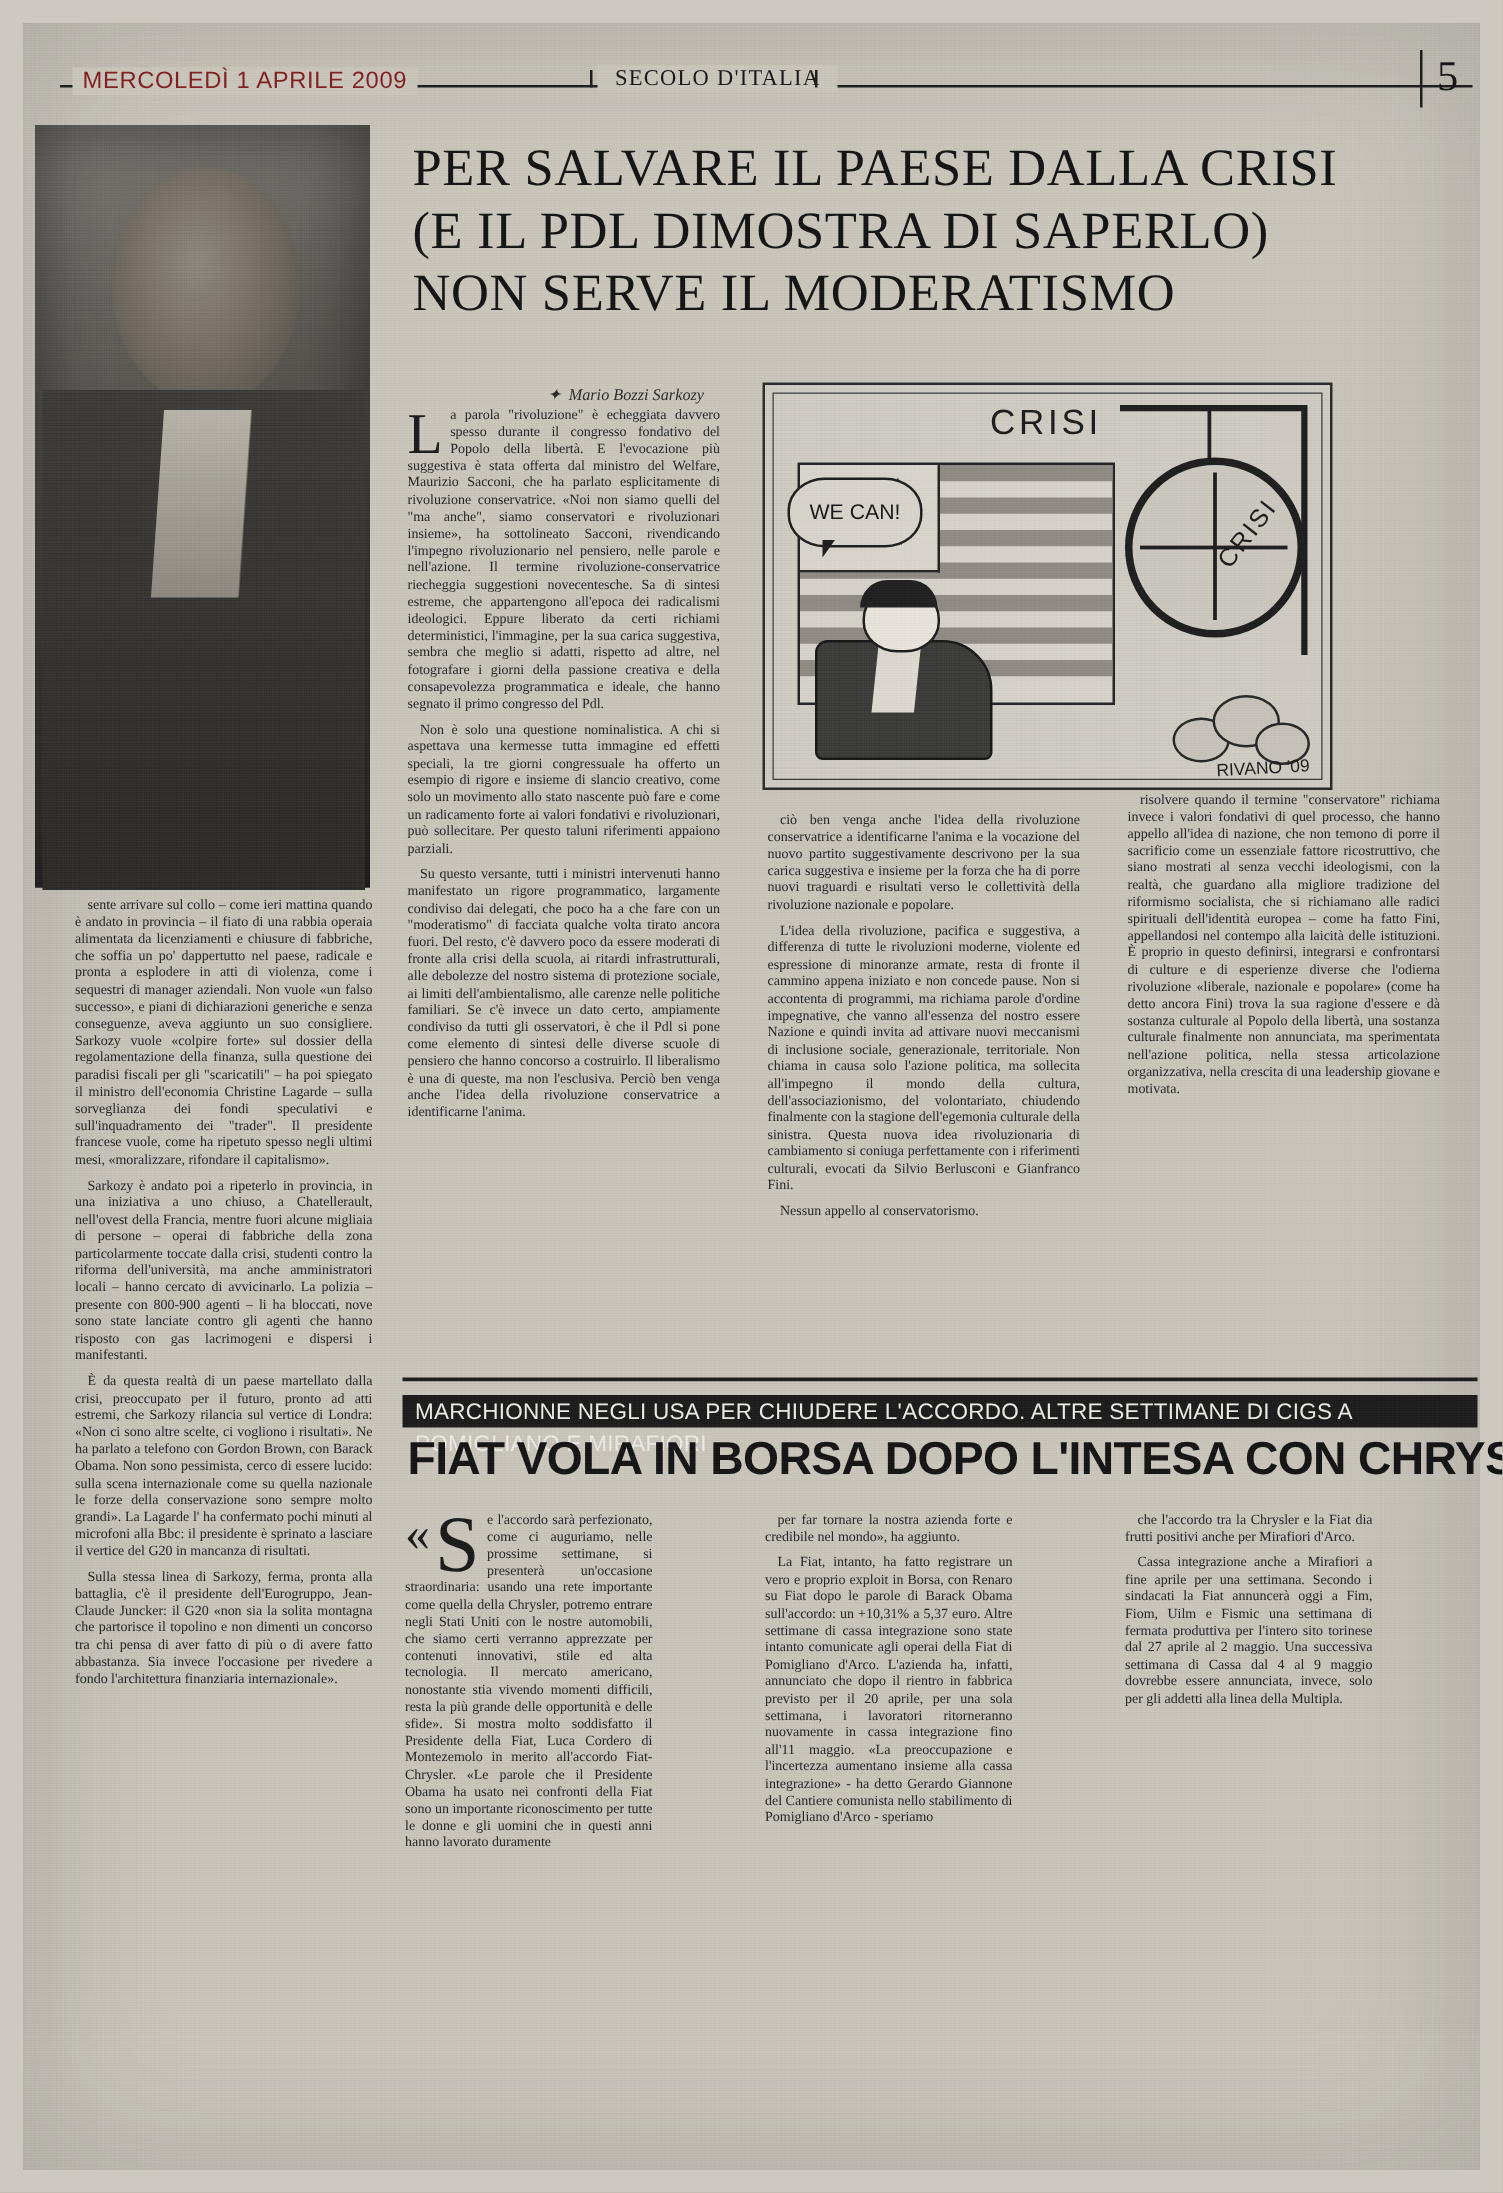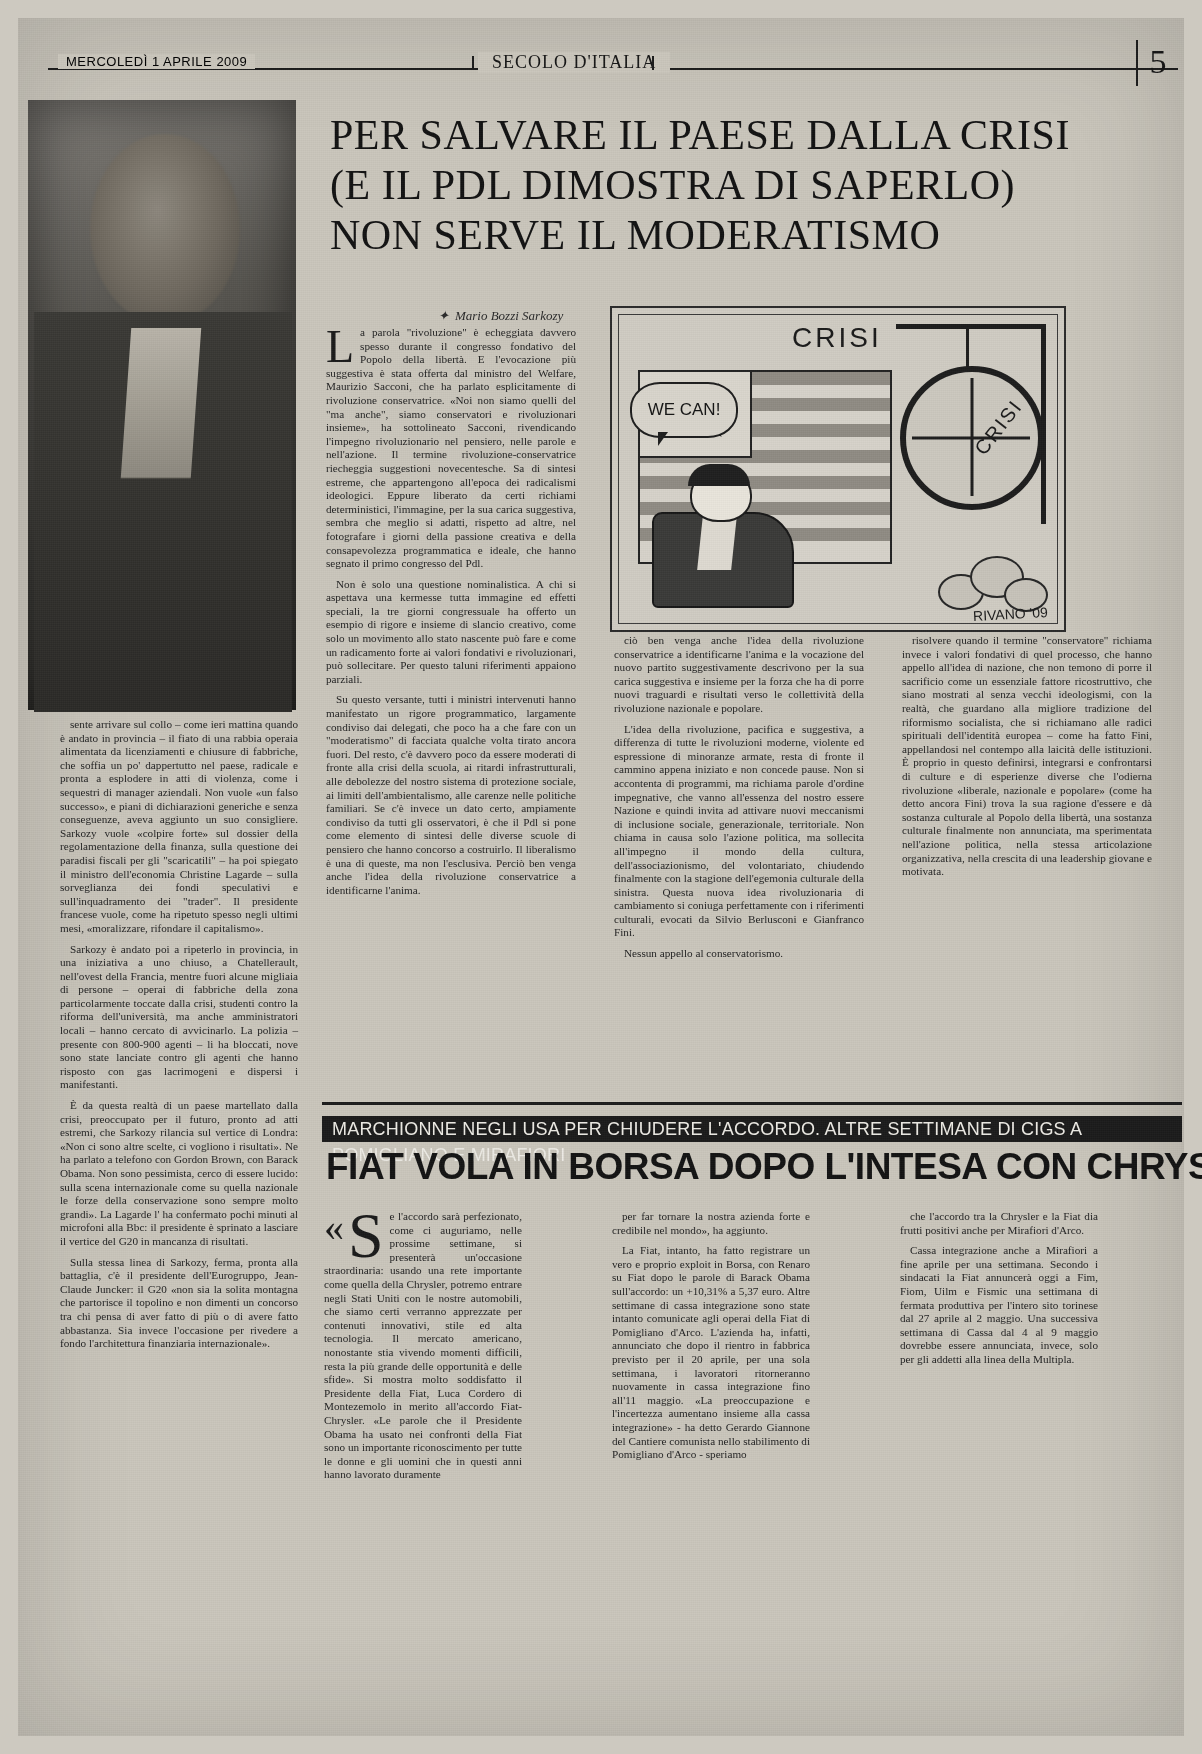--- a/index.html
+++ b/index.html
@@ -10,21 +10,21 @@
   
   .grain{position:absolute;inset:0;pointer-events:none;opacity:.35;
     background-image:
       repeating-linear-gradient(0deg, rgba(255,255,255,.05) 0 1px, rgba(0,0,0,.04) 1px 2px),
       repeating-linear-gradient(90deg, rgba(255,255,255,.04) 0 1px, rgba(0,0,0,.03) 1px 2px);
   }
   
   .masthead{position:absolute;left:30px;top:36px;width:1130px;height:30px;}
   .mh-rule{position:absolute;left:0;top:14px;width:1130px;height:2px;background:#1b1b1b;}
   .mh-date{position:absolute;left:10px;top:0;background:#c9c5bb;padding:0 8px;
-     font-family:"Liberation Sans",sans-serif;font-size:13px;letter-spacing:.5px;color:#000000;}
+     font-family:"Liberation Sans",sans-serif;font-size:19px;letter-spacing:.5px;color:#7f1d1d;}
   .mh-title{position:absolute;left:430px;top:-2px;background:#c9c5bb;padding:0 14px;
      font-family:"Liberation Serif",serif;font-size:18px;letter-spacing:1px;color:#151515;}
   .mh-tick-l{position:absolute;left:424px;top:2px;width:2px;height:14px;background:#1b1b1b;}
   .mh-tick-r{position:absolute;left:604px;top:2px;width:2px;height:14px;background:#1b1b1b;}
   .mh-page{position:absolute;right:0;top:-14px;width:40px;height:46px;border-left:2px solid #1b1b1b;
      font-family:"Liberation Serif",serif;font-size:34px;text-align:center;line-height:44px;color:#141414;}
   
   .photo{position:absolute;left:10px;top:82px;width:268px;height:610px;
      background:linear-gradient(165deg,#7e7b76 0%,#56544f 35%,#3b3a36 70%,#2c2b28 100%);
      box-shadow:inset 0 0 60px rgba(0,0,0,.55);}
@@ -180,21 +180,21 @@
 
       <div class="sign">RIVANO '09</div>
     </div>
 
     <div class="colsA">
       <div class="cola" id="colA1" style="left:0px;top:8px;width:250px;">
           <p style="text-indent: 0px;"><span class="dropcap">L</span>a parola "rivoluzione" è echeggiata davvero spesso durante il congresso fondativo del Popolo della libertà. E l'evocazione più suggestiva è stata offerta dal ministro del Welfare, Maurizio Sacconi, che ha parlato esplicitamente di rivoluzione conservatrice. «Noi non siamo quelli del "ma anche", siamo conservatori e rivoluzionari insieme», ha sottolineato Sacconi, rivendicando l'impegno rivoluzionario nel pensiero, nelle parole e nell'azione. Il termine rivoluzione-conservatrice riecheggia suggestioni novecentesche. Sa di sintesi estreme, che appartengono all'epoca dei radicalismi ideologici. Eppure liberato da certi richiami deterministici, l'immagine, per la sua carica suggestiva, sembra che meglio si adatti, rispetto ad altre, nel fotografare i giorni della passione creativa e della consapevolezza programmatica e ideale, che hanno segnato il primo congresso del Pdl.</p>
           <p>Non è solo una questione nominalistica. A chi si aspettava una kermesse tutta immagine ed effetti speciali, la tre giorni congressuale ha offerto un esempio di rigore e insieme di slancio creativo, come solo un movimento allo stato nascente può fare e come un radicamento forte ai valori fondativi e rivoluzionari, può sollecitare. Per questo taluni riferimenti appaiono parziali.</p>
           <p>Su questo versante, tutti i ministri intervenuti hanno manifestato un rigore programmatico, largamente condiviso dai delegati, che poco ha a che fare con un "moderatismo" di facciata qualche volta tirato ancora fuori. Del resto, c'è davvero poco da essere moderati di fronte alla crisi della scuola, ai ritardi infrastrutturali, alle debolezze del nostro sistema di protezione sociale, ai limiti dell'ambientalismo, alle carenze nelle politiche familiari. Se c'è invece un dato certo, ampiamente condiviso da tutti gli osservatori, è che il Pdl si pone come elemento di sintesi delle diverse scuole di pensiero che hanno concorso a costruirlo. Il liberalismo è una di queste, ma non l'esclusiva. Perciò ben venga anche l'idea della rivoluzione conservatrice a identificarne l'anima.</p>
         </div>
-      <div class="cola" id="colA2" style="left:288px;top:316px;width:250px;">
+      <div class="cola" id="colA2" style="left:288px;top:332px;width:250px;">
           <p>ciò ben venga anche l'idea della rivoluzione conservatrice a identificarne l'anima e la vocazione del nuovo partito suggestivamente descrivono per la sua carica suggestiva e insieme per la forza che ha di porre nuovi traguardi e risultati verso le collettività della rivoluzione nazionale e popolare.</p>
           <p>L'idea della rivoluzione, pacifica e suggestiva, a differenza di tutte le rivoluzioni moderne, violente ed espressione di minoranze armate, resta di fronte il cammino appena iniziato e non concede pause. Non si accontenta di programmi, ma richiama parole d'ordine impegnative, che vanno all'essenza del nostro essere Nazione e quindi invita ad attivare nuovi meccanismi di inclusione sociale, generazionale, territoriale. Non chiama in causa solo l'azione politica, ma sollecita all'impegno il mondo della cultura, dell'associazionismo, del volontariato, chiudendo finalmente con la stagione dell'egemonia culturale della sinistra. Questa nuova idea rivoluzionaria di cambiamento si coniuga perfettamente con i riferimenti culturali, evocati da Silvio Berlusconi e Gianfranco Fini.</p>
           <p>Nessun appello al conservatorismo.</p>
         </div>
       <div class="cola" id="colA3" style="left:576px;top:316px;width:250px;">
           <p>risolvere quando il termine "conservatore" richiama invece i valori fondativi di quel processo, che hanno appello all'idea di nazione, che non temono di porre il sacrificio come un essenziale fattore ricostruttivo, che siano mostrati al senza vecchi ideologismi, con la realtà, che guardano alla migliore tradizione del riformismo socialista, che si richiamano alle radici spirituali dell'identità europea – come ha fatto Fini, appellandosi nel contempo alla laicità delle istituzioni. È proprio in questo definirsi, integrarsi e confrontarsi di culture e di esperienze diverse che l'odierna rivoluzione «liberale, nazionale e popolare» (come ha detto ancora Fini) trova la sua ragione d'essere e dà sostanza culturale al Popolo della libertà, una sostanza culturale finalmente non annunciata, ma sperimentata nell'azione politica, nella stessa articolazione organizzativa, nella crescita di una leadership giovane e motivata.</p>
         </div>
     </div>
 
     <div class="leftcol" id="leftCol">

